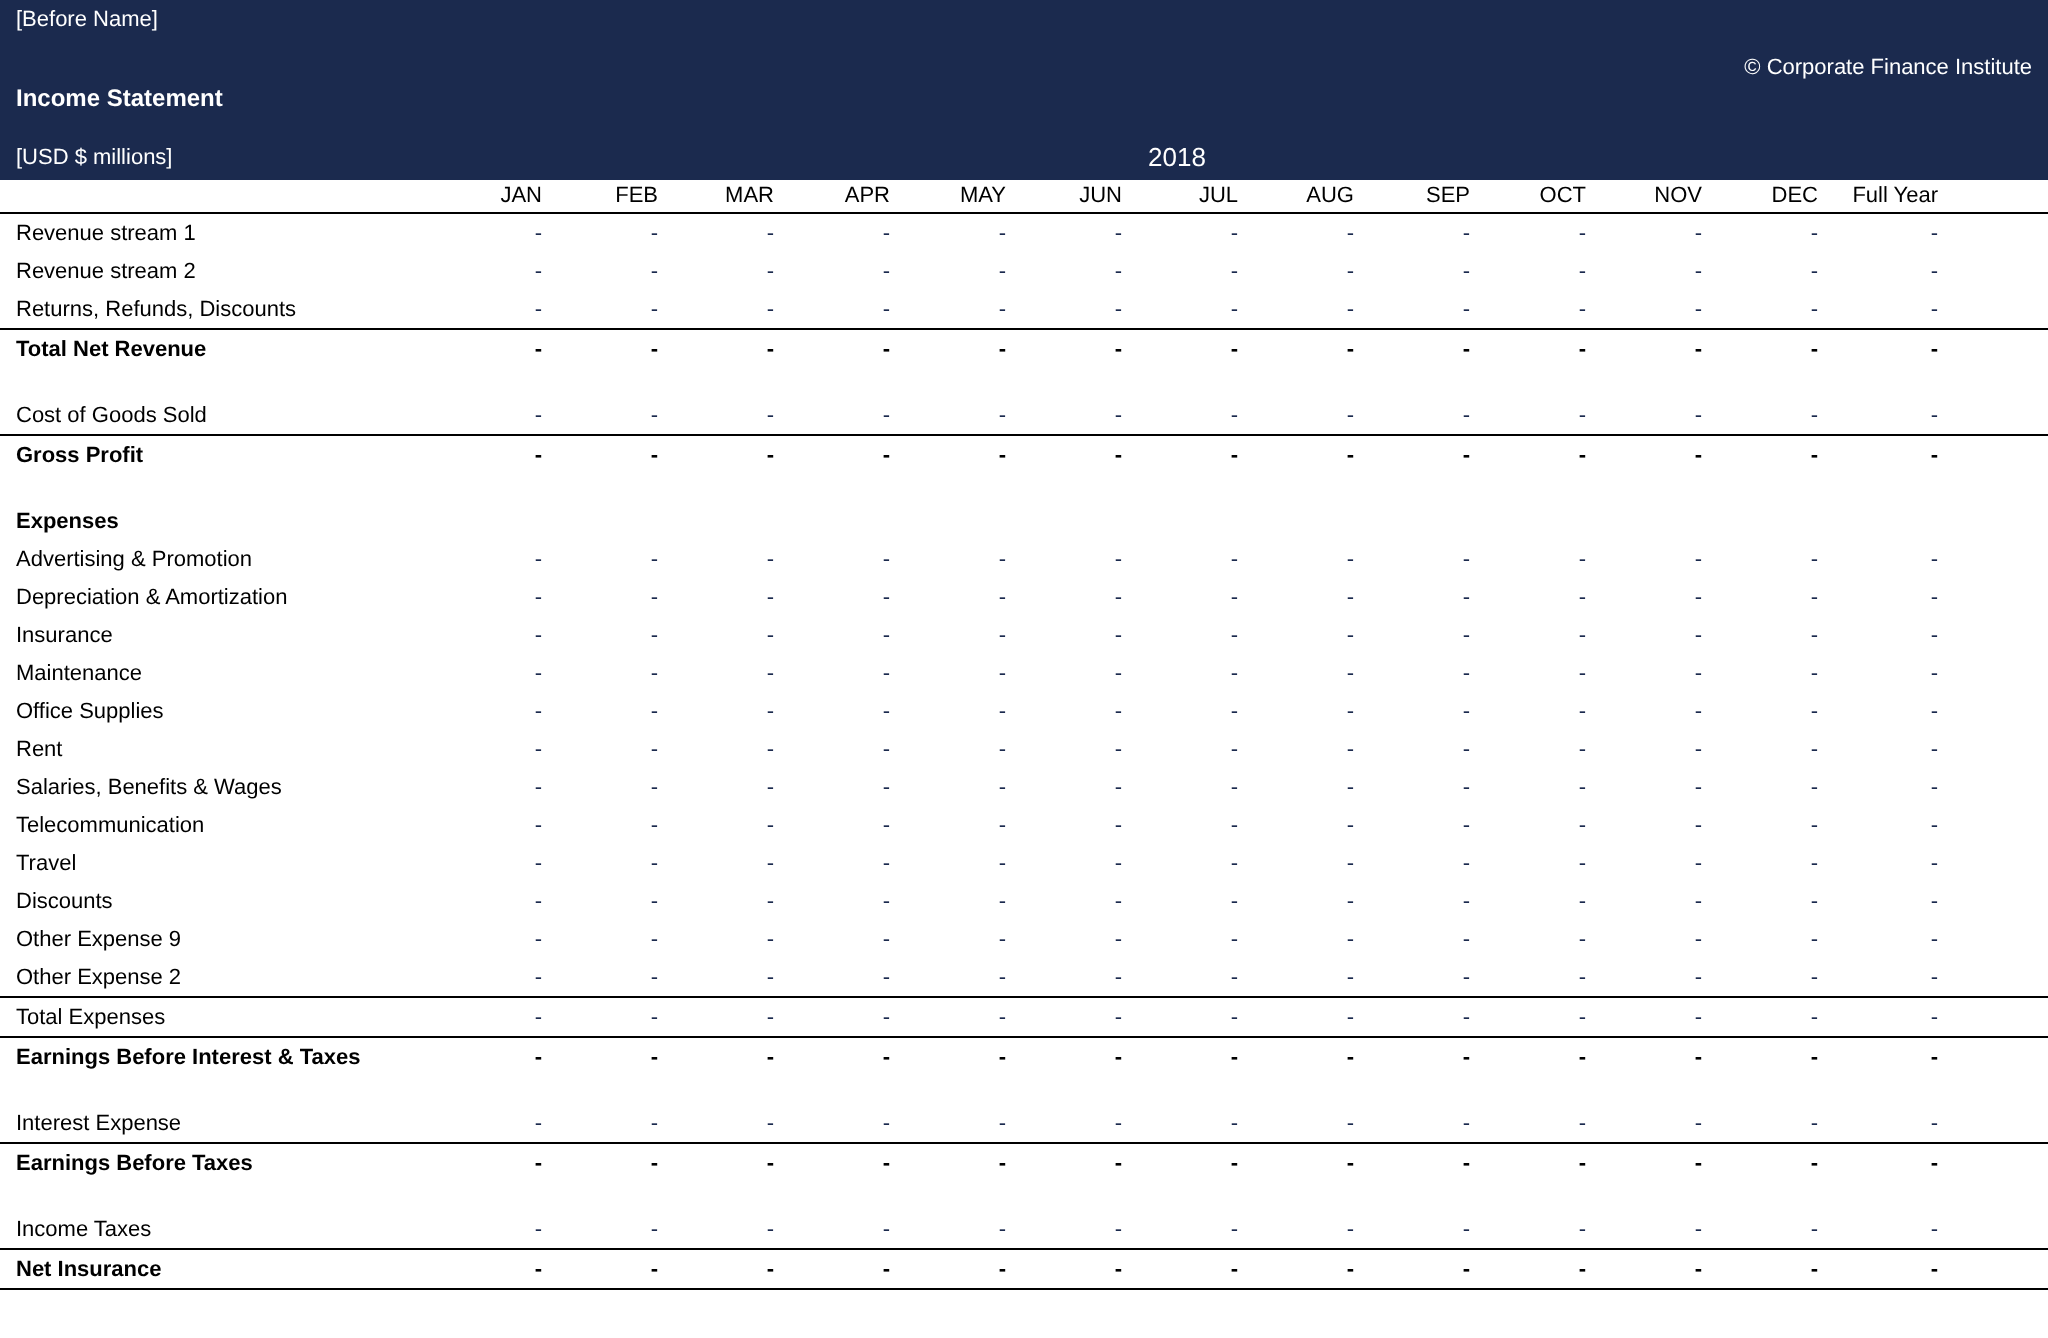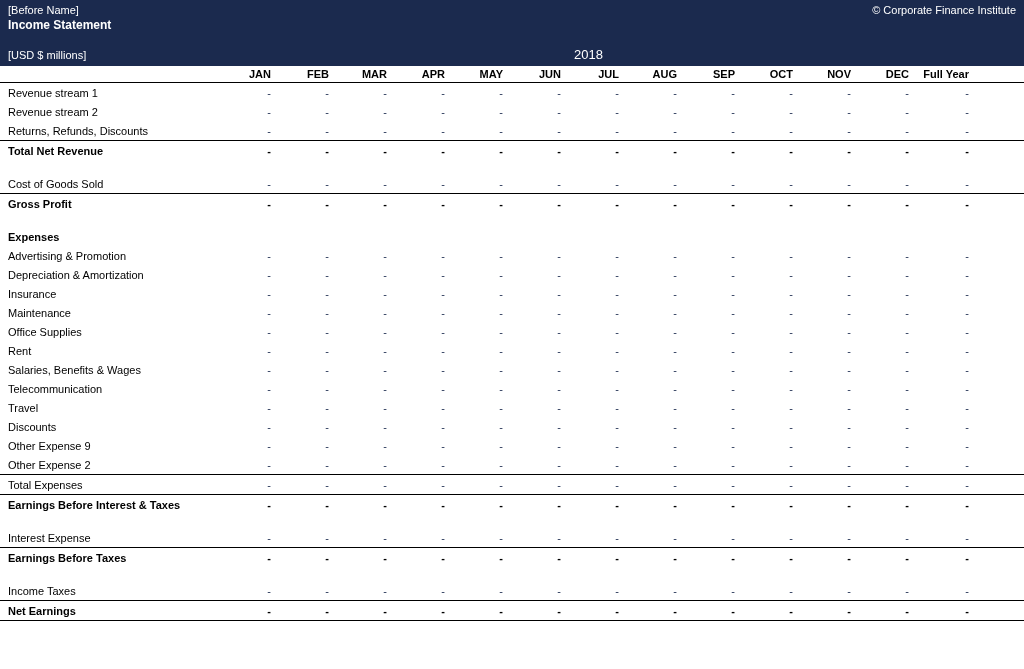--- a/index.html
+++ b/index.html
@@ -13,34 +13,34 @@
   .header {
     background: #1b2a4e;
     color: #fff;
     padding: 4px 8px 4px 8px;
   }
   .header-top {
     display: flex;
     justify-content: space-between;
     align-items: flex-start;
   }
-  .copyright { font-size: 11px; }
+  .copyright { font-size: 11px; margin-top: 24px; }
   .subtitle { font-weight: bold; font-size: 12px; margin-top: 2px; }
   .year-row {
     display: flex;
     align-items: center;
     margin-top: 15px;
   }
   .units { font-size: 11px; width: 213px; flex-shrink: 0; }
   .year { font-weight: normal; font-size: 13px; flex-grow: 1; text-align: center; }
   .month-header {
     display: flex;
     border-bottom: 1px solid #000;
     background: #fff;
-    font-weight: bold;
+    font-weight: normal;
     font-size: 11px;
     padding: 2px 8px 2px 8px;
   }
   .label-col { width: 205px; flex-shrink: 0; }
   .month-col { width: 58px; text-align: right; flex-shrink: 0; }
   .fy-col { width: 60px; text-align: right; flex-shrink: 0; }
   .row {
     display: flex;
     padding: 1.5px 8px;
     line-height: 16px;
@@ -457,21 +457,21 @@
       <div class="month-col dash">-</div>
       <div class="month-col dash">-</div>
       <div class="month-col dash">-</div>
       <div class="month-col dash">-</div>
       <div class="month-col dash">-</div>
       <div class="month-col dash">-</div>
       <div class="month-col dash">-</div>
       <div class="fy-col dash">-</div>
     </div>
     <div class="row grand">
-      <div class="label-col">Net Earnings</div>
+      <div class="label-col">Net Insurance</div>
       <div class="month-col dash bold">-</div>
       <div class="month-col dash bold">-</div>
       <div class="month-col dash bold">-</div>
       <div class="month-col dash bold">-</div>
       <div class="month-col dash bold">-</div>
       <div class="month-col dash bold">-</div>
       <div class="month-col dash bold">-</div>
       <div class="month-col dash bold">-</div>
       <div class="month-col dash bold">-</div>
       <div class="month-col dash bold">-</div>

